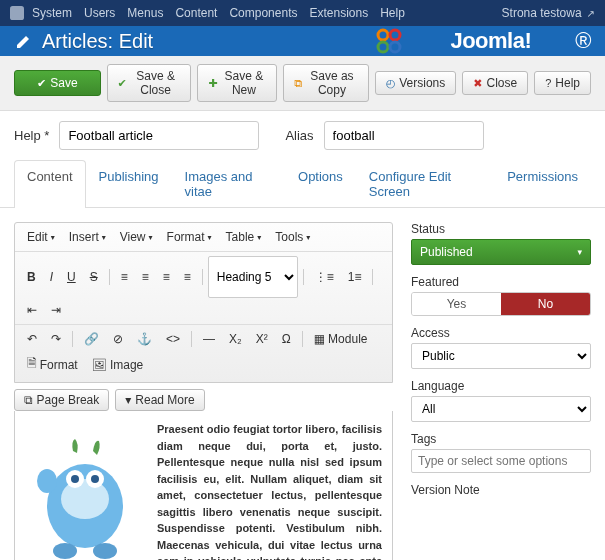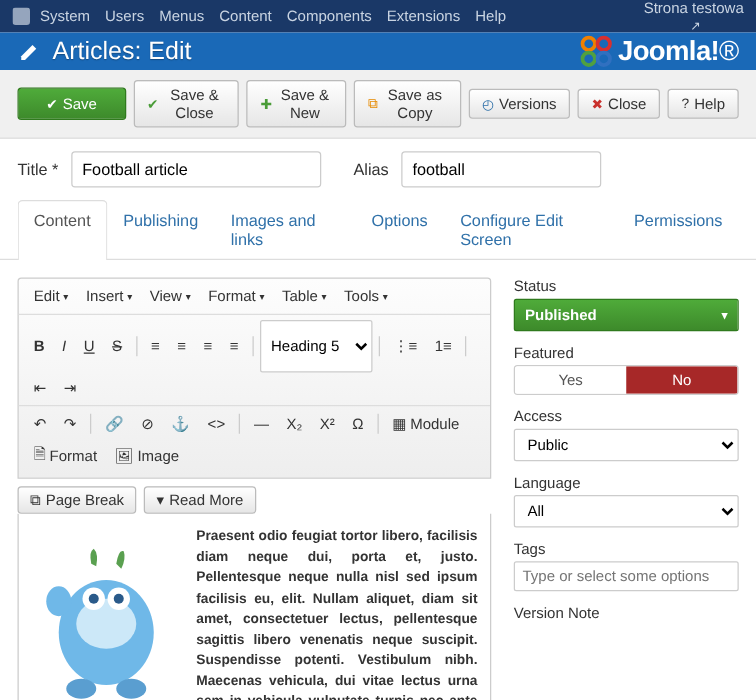--- a/index.html
+++ b/index.html
@@ -1,24 +1,24 @@
 <!DOCTYPE html>
 <html><head>
 <meta charset="utf-8">
 <style>
 * { box-sizing: border-box; margin: 0; padding: 0; }
 body { font-family: "Helvetica Neue", Helvetica, Arial, sans-serif; font-size: 13px; color: #333; background: #fff; width: 605px; }
 .topbar { background: #1a3867; color: #c9d4e2; display: flex; align-items: center; padding: 0 10px; height: 26px; font-size: 12px; }
 .topbar .jicon { width: 14px; height: 14px; margin-right: 8px; opacity: .7; }
 .topbar .menus { display: flex; gap: 12px; }
-.topbar .right { margin-left: auto; display: flex; align-items: center; gap: 2px; flex-direction: column; }
+.topbar .right { margin-left: auto; display: flex; align-items: center; gap: 2px; }
 .titlebar { background: #1a69b7; color: #fff; display: flex; align-items: center; padding: 6px 14px; height: 30px; }
 .titlebar .picon { margin-right: 8px; }
 .titlebar h1 { font-size: 20px; font-weight: normal; text-shadow: 0 1px 1px rgba(0,0,0,.3); }
-.logo { margin-left: auto; display: flex; align-items: center; font-family: Arial; font-size: 22px; font-weight: bold; letter-spacing: -0.5px; }
+.logo { margin-left: auto; display: flex; align-items: center; font-family: Arial; font-size: 22px; font-weight: bold; letter-spacing: -0.5px; gap: 44px; }
 .logo svg { margin-right: 4px; }
 .toolbar { background: #f0f0f0; border-bottom: 1px solid #ddd; padding: 8px 14px; display: flex; gap: 6px; align-items: center; }
 .btn { display: inline-flex; align-items: center; gap: 4px; background: linear-gradient(#fff,#e6e6e6); border: 1px solid #bbb; border-radius: 3px; padding: 4px 10px; font-size: 12px; color: #333; cursor: pointer; }
 .btn.green { background: linear-gradient(#4fab3a,#3d8a2b); border-color: #2f7a1d; color: #fff; padding: 5px 22px; }
 .btn .ico { font-size: 11px; }
 .btn .ico.g { color: #4a9c38; }
 .btn .ico.o { color: #e68a00; }
 .btn .ico.b { color: #3071a9; }
 .btn .ico.r { color: #c9302c; }
 .form-row { display: flex; align-items: center; padding: 10px 14px; gap: 10px; }
@@ -39,21 +39,21 @@
 .below-row { display: flex; gap: 6px; padding: 6px 0 0 0; }
 .bbtn { display: inline-flex; align-items: center; gap: 4px; background: linear-gradient(#fff,#e6e6e6); border: 1px solid #bbb; border-radius: 3px; padding: 3px 9px; font-size: 12px; cursor: pointer; }
 .content-area { border: 1px solid #ccc; border-top: none; padding: 10px; font-size: 11px; line-height: 1.5; color: #333; height: 330px; overflow: hidden; }
 .content-area .top { display: flex; gap: 12px; }
 .content-area .imgph { flex: 0 0 120px; }
 .content-area .txt { flex: 1; text-align: justify; }
 .side-col { flex: 0 0 180px; font-size: 12px; }
 .side-col .field { margin-bottom: 10px; }
 .side-col label { display: block; margin-bottom: 3px; color: #333; font-size: 12px; }
 .side-col select, .side-col input { width: 100%; border: 1px solid #ccc; border-radius: 2px; padding: 4px 6px; font-size: 12px; background: #fff; }
-.side-col .published { background: linear-gradient(#4fab3a,#3d8a2b); color: #fff; border: 1px solid #2f7a1d; padding: 5px 8px; border-radius: 2px; display: flex; justify-content: space-between; align-items: center; font-weight: bold; }
+.side-col .published { background: linear-gradient(#4fab3a,#3d8a2b); color: #fff; border: 1px solid #2f7a1d; padding: 5px 8px; border-radius: 2px; display: flex; justify-content: space-between; align-items: center; }
 .side-col .toggle { display: flex; border: 1px solid #ccc; border-radius: 3px; overflow: hidden; }
 .side-col .toggle span { flex: 1; text-align: center; padding: 4px 0; font-size: 12px; cursor: pointer; }
 .side-col .toggle .no { background: #a72828; color: #fff; }
 .side-col .toggle .yes { background: #fff; color: #555; }
 </style>
 </head>
 <body>
 
 <div class="topbar">
   <svg class="jicon" viewBox="0 0 16 16">
@@ -116,30 +116,30 @@
       <span class="ico r">✖</span>
       <span>Close</span>
     </button>
   <button class="btn" style="margin-left:auto">
       <span class="ico">?</span>
       <span>Help</span>
     </button>
 </div>
 
 <div class="form-row">
-  <label>Title *</label>
+  <label>Help *</label>
   <input type="text" style="width: 200px;" value="Football article">
   <label style="margin-left:16px">Alias</label>
   <input type="text" style="width: 160px;" value="football">
 </div>
 
 <div class="tabs">
   <div class="tab active">Content</div>
   <div class="tab">Publishing</div>
-  <div class="tab">Images and links</div>
+  <div class="tab">Images and vitae</div>
   <div class="tab">Options</div>
   <div class="tab">Configure Edit Screen</div>
   <div class="tab">Permissions</div>
 </div>
 
 <div class="main">
   <div class="editor-col">
     <div class="editor-toolbar">
       <div class="etrow">
         <span class="ebtn">

